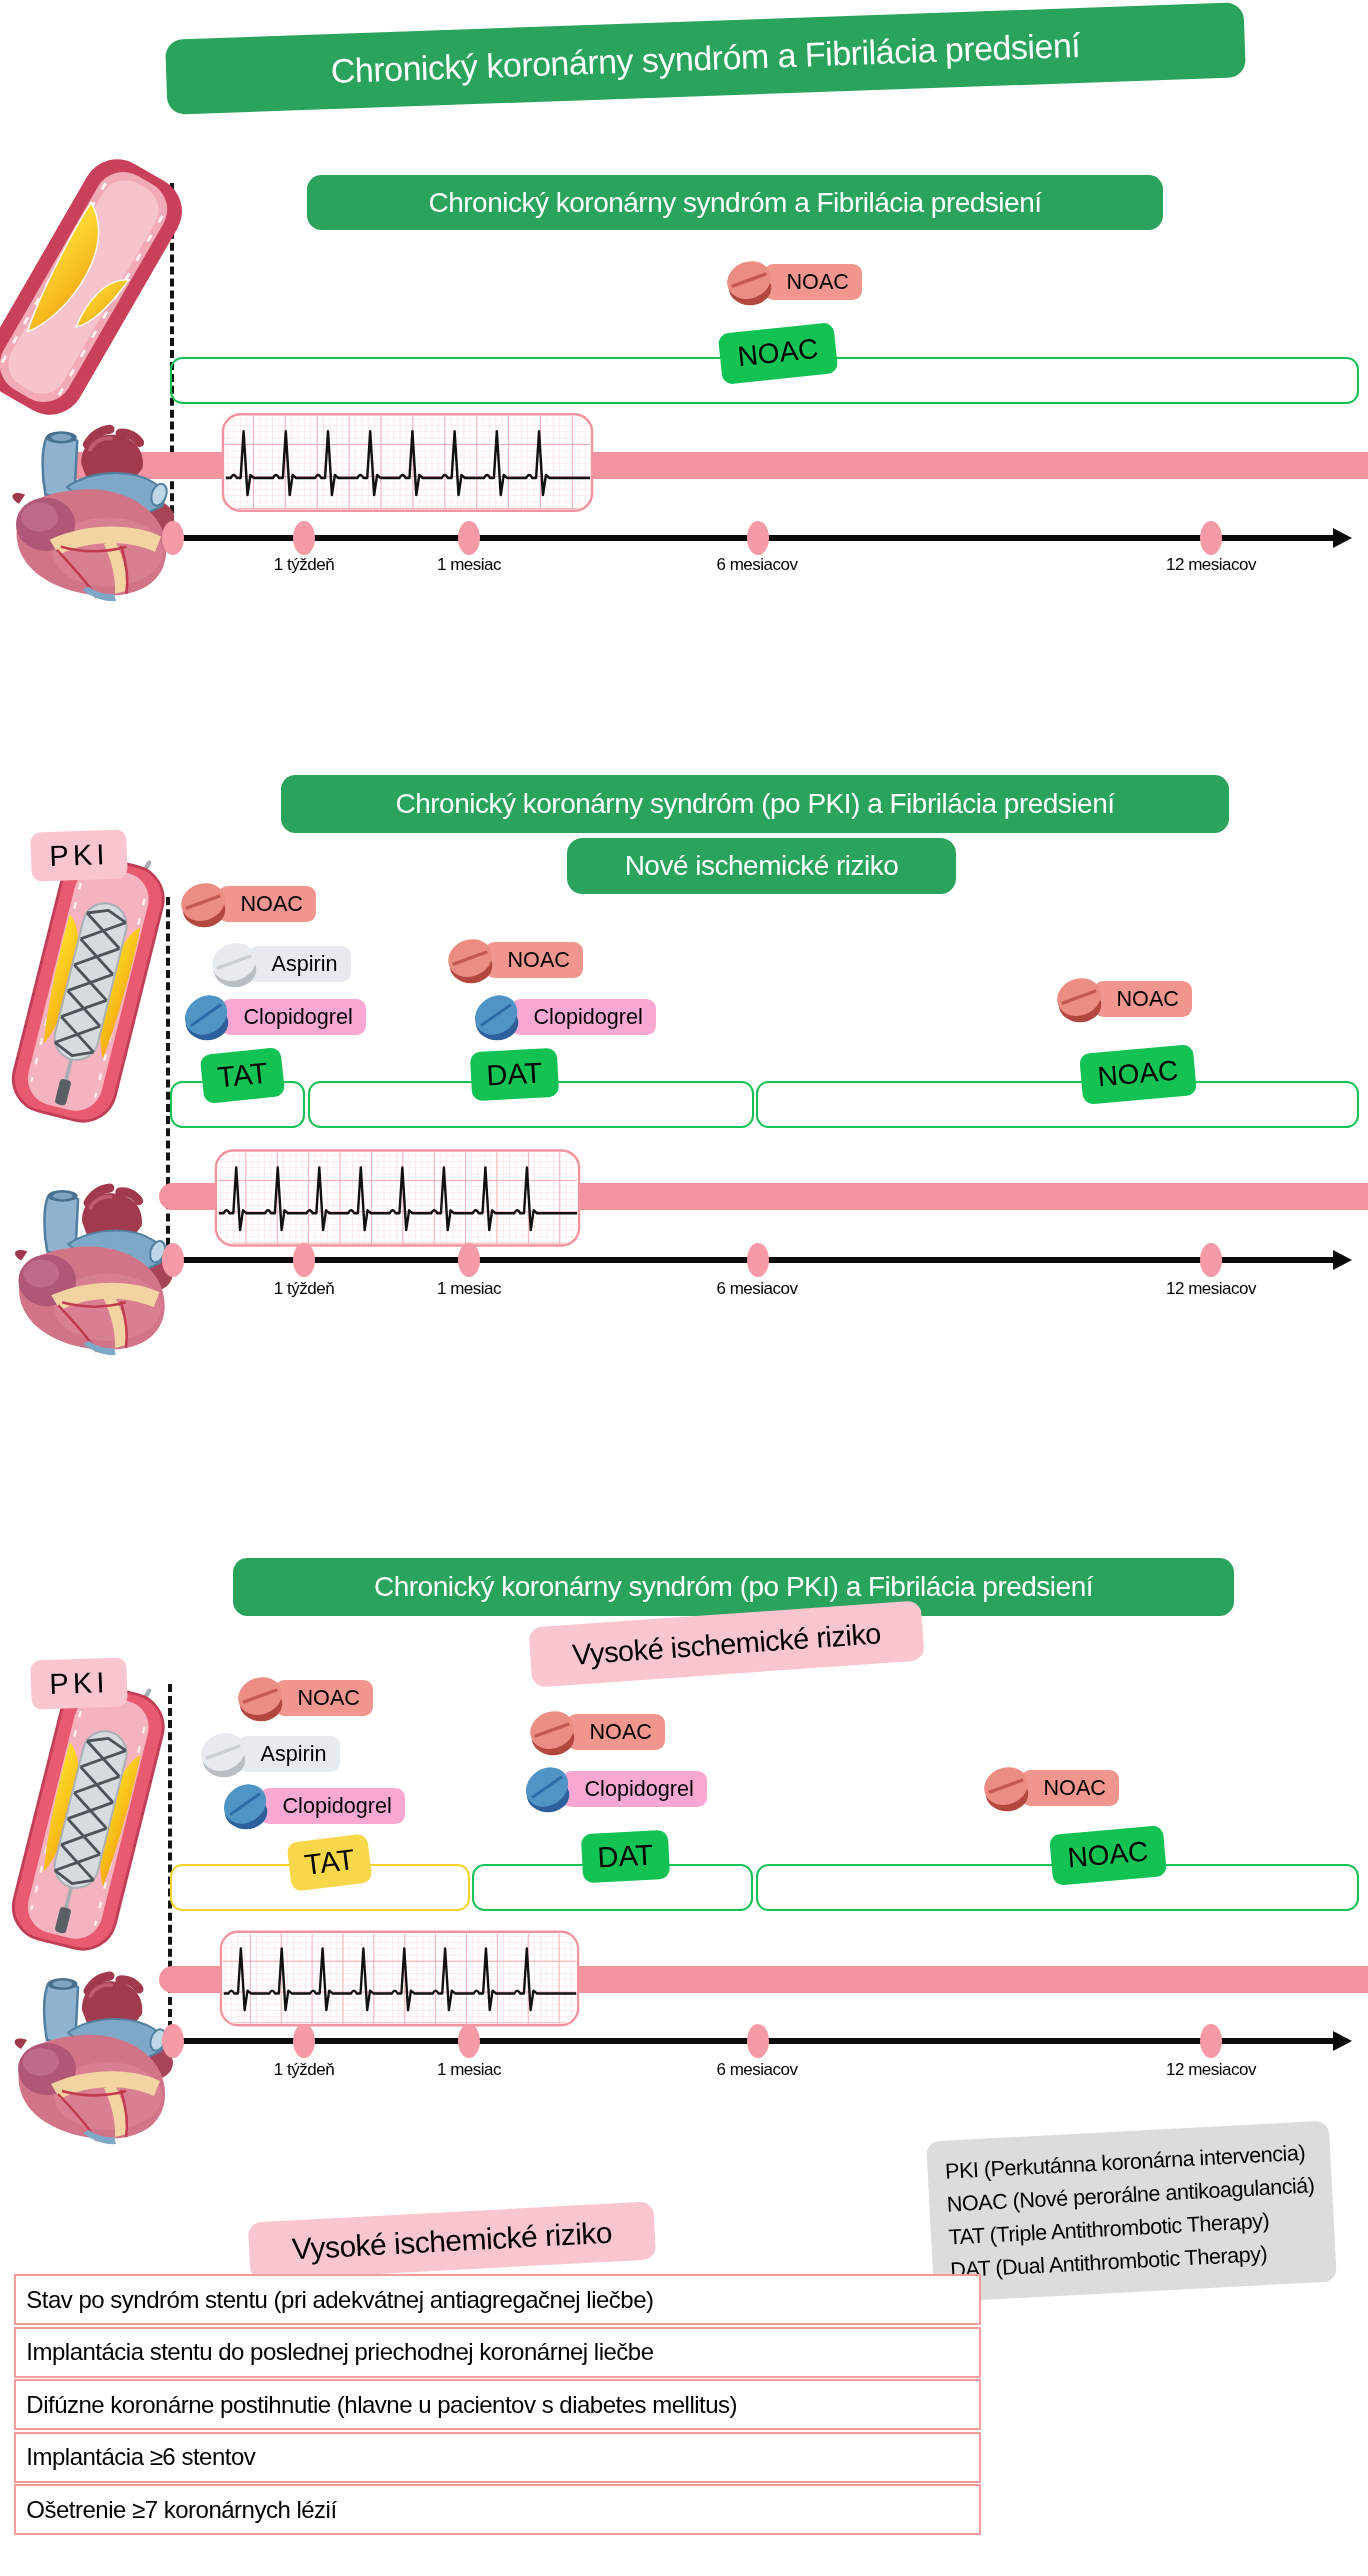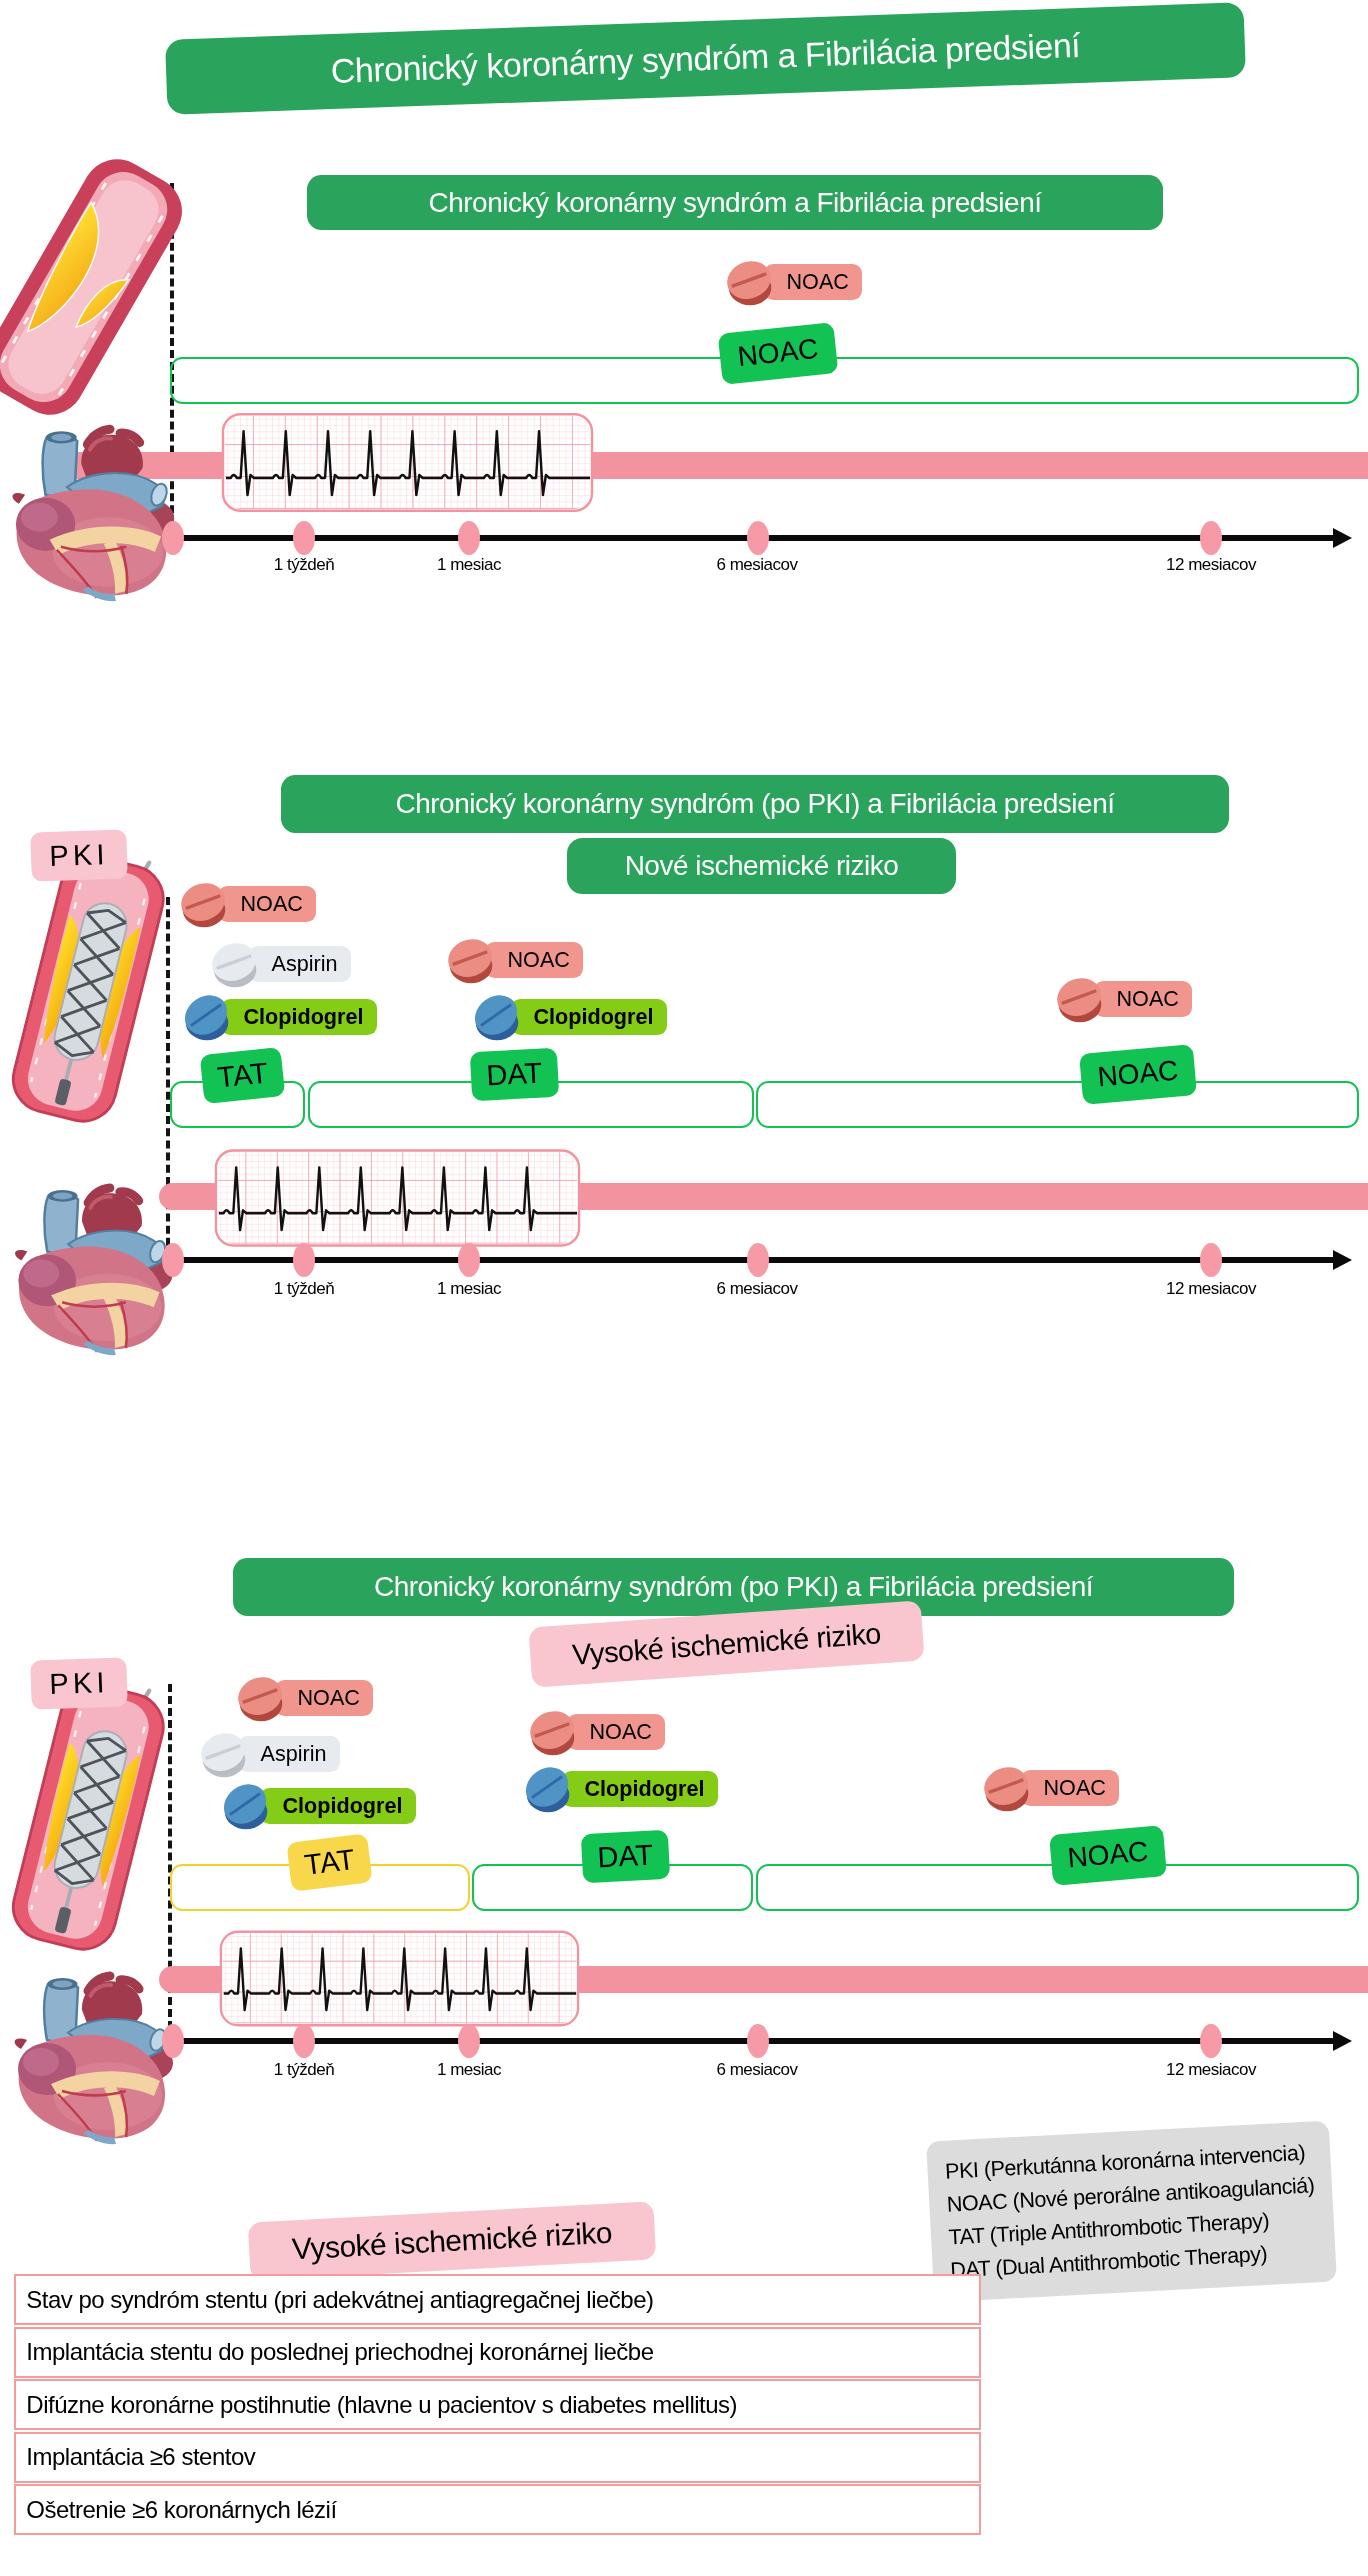--- a/index.html
+++ b/index.html
@@ -19,21 +19,21 @@
   
   .tag{display:flex;align-items:center;justify-content:center;border-radius:10.3px;color:#000;white-space:nowrap;}
   .tag-green{background:#12c253;}
   .tag-yellow{background:#f8d74b;}
   .tag-pink{background:#f9c5ce;}
   .pill-row{display:flex;align-items:center;}
   .disc{width:58px;height:58px;flex:0 0 auto;position:relative;z-index:2;}
   .plabel{margin-left:-15.5px;padding:5.2px 13.4px 5.2px 23px;border-radius:9.3px;font-size:21.6px;z-index:1;white-space:nowrap;}
   .plabel.red{background:#f0968e;}
   .plabel.white{background:#e7ebef;}
-  .plabel.blue{background:#84cc16;font-weight:bold;}
+  .plabel.blue{background:#f9a8d4;}
   
   .obox{border:2.6px solid #12c253;border-radius:12.4px;background:transparent;}
   .obox-yellow{border-color:#f2d22e;}
   .axis-line{height:6.2px;background:#0a0a0a;}
   .axis-arrow{width:0;height:0;border-top:10.3px solid transparent;border-bottom:10.3px solid transparent;border-left:19.6px solid #0a0a0a;}
   .tick{width:21.6px;height:34px;background:#f59aa6;border-radius:50%;z-index:3;}
   .tick-label{font-size:17px;white-space:nowrap;transform:translateX(-50%);letter-spacing:-0.5px;}
   .dashv{width:0;border-left:4.6px dashed #141414;}
   .bar{height:27px;background:#f2939f;border-radius:15.5px;z-index:1;}
   .ecg{z-index:2;}
@@ -359,17 +359,17 @@
   <div class="risk-row">
       <span>Implantácia stentu do poslednej priechodnej koronárnej liečbe</span>
     </div>
   <div class="risk-row">
       <span>Difúzne koronárne postihnutie (hlavne u pacientov s diabetes mellitus)</span>
     </div>
   <div class="risk-row">
       <span>Implantácia ≥6 stentov</span>
     </div>
   <div class="risk-row">
-      <span>Ošetrenie ≥6 koronárnych lézií</span>
+      <span>Ošetrenie ≥7 koronárnych lézií</span>
     </div>
 
 </div>
 
 
 </body></html>

